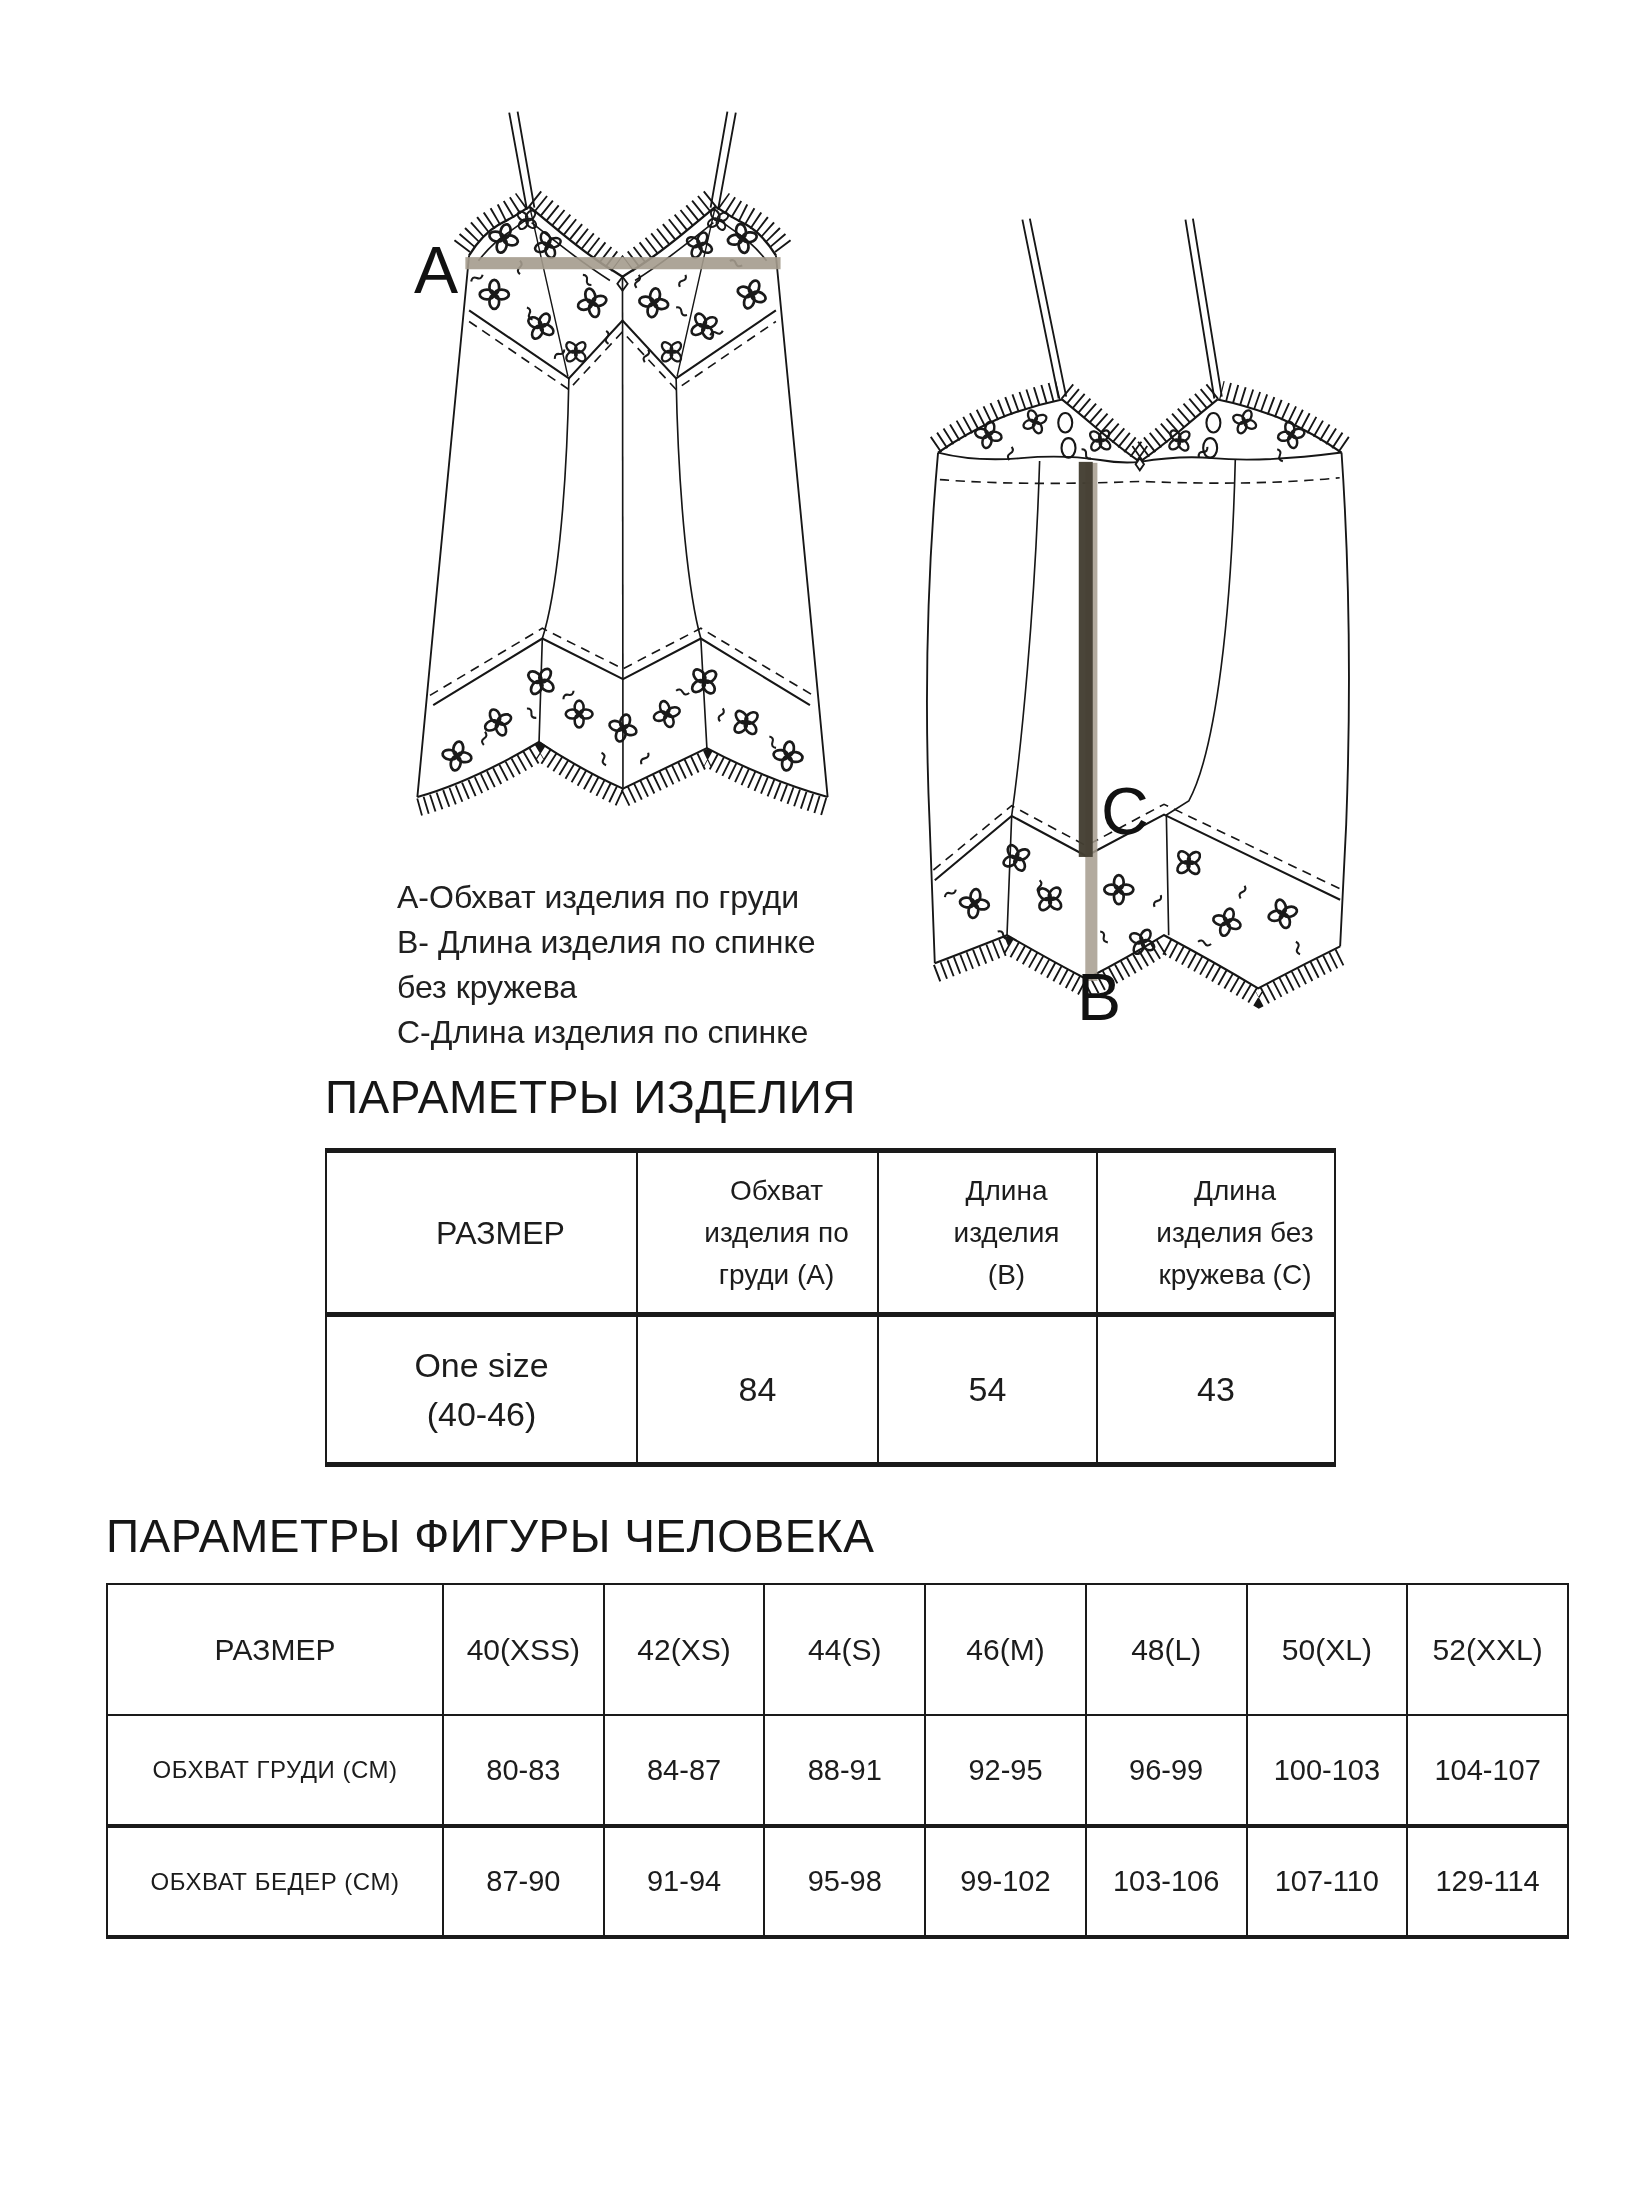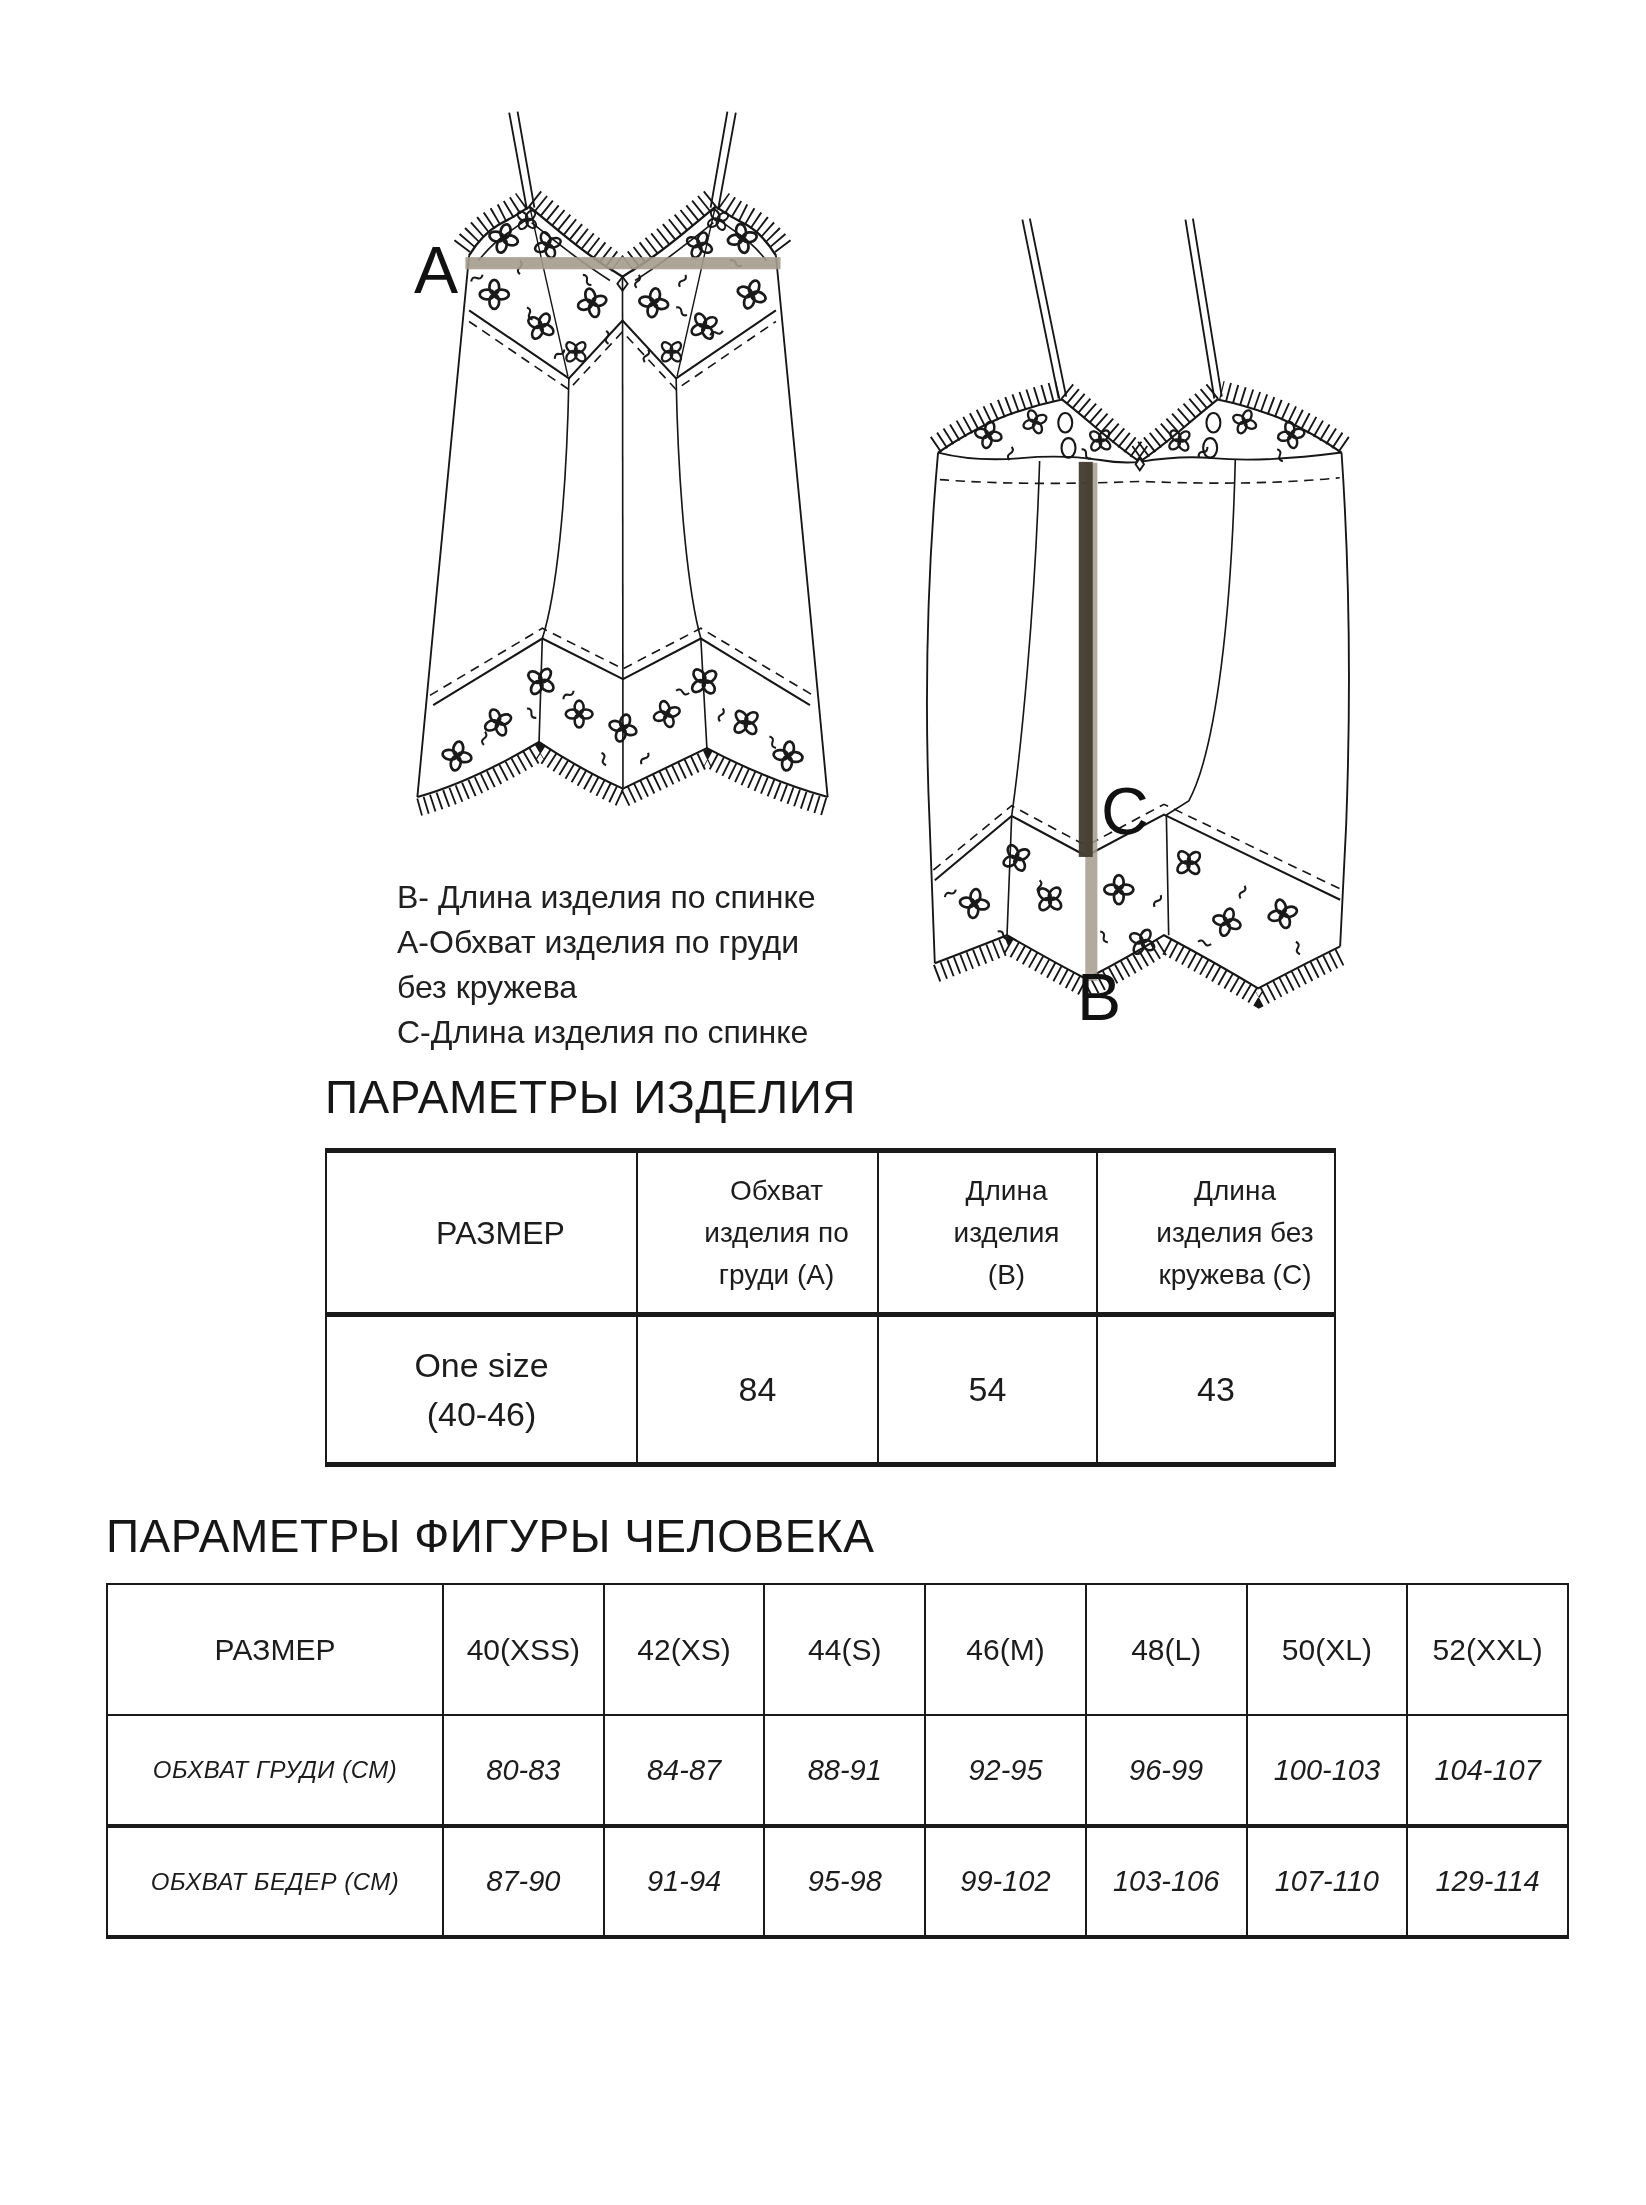--- a/index.html
+++ b/index.html
@@ -42,21 +42,21 @@
   #product-table .h0{font-size:32px;}
   #product-table .v0{font-size:34px;line-height:49px;white-space:pre-line;}
   #product-table .v{font-size:34px;}
 
   
   #figure-table{position:absolute;left:106px;top:1583px;width:1463px;}
   #figure-table td{border:2.3px solid #1a1a1a;}
   #figure-table tr.hdr{height:131px;}
   #figure-table tr.hdr td{border-top:2.3px solid #1a1a1a;border-bottom:2.8px solid #1a1a1a;}
   #figure-table tr.row{height:111px;}
-  #figure-table tr.row td{border-bottom:4.7px solid #1a1a1a;font-style:italic;}
+  #figure-table tr.row td{border-bottom:4.7px solid #1a1a1a;}
   #figure-table .h0{font-size:32px;}
   #figure-table .h{font-size:30px;}
   #figure-table .lab{font-size:24px;letter-spacing:0.5px;}
   #figure-table .v{font-size:29px;}
 </style>
 </head>
 <body>
 
 <div class="page">
 
@@ -214,22 +214,22 @@
       <path d="M115,1608 Q200,1576 270,1548 Q360,1600 440,1642 Q530,1596 607,1548 Q716,1606 809,1662 Q900,1614 985,1572" stroke-width="4.5"></path>
     </g>
 
     <rect x="438" y="534" width="26" height="1112" opacity="0.85" fill="#a49b8d"></rect>
     <rect x="424" y="532" width="30" height="848" opacity="0.97" fill="#443f33"></rect>
     <text x="472" y="1330" font-size="142" fill="#111111">C</text>
     <text x="420" y="1730" font-size="142" fill="#111111">B</text>
   </svg>
 
   <div class="legend">
+    <div>А-Обхват изделия по груди</div>
     <div>В- Длина изделия по спинке</div>
-    <div>А-Обхват изделия по груди</div>
     <div>без кружева</div>
     <div>С-Длина изделия по спинке</div>
   </div>
 
   <div class="section-title" id="title-product">ПАРАМЕТРЫ ИЗДЕЛИЯ</div>
 
   <table id="product-table">
     <colgroup>
       <col style="width:311px">
         <col style="width:241px">

